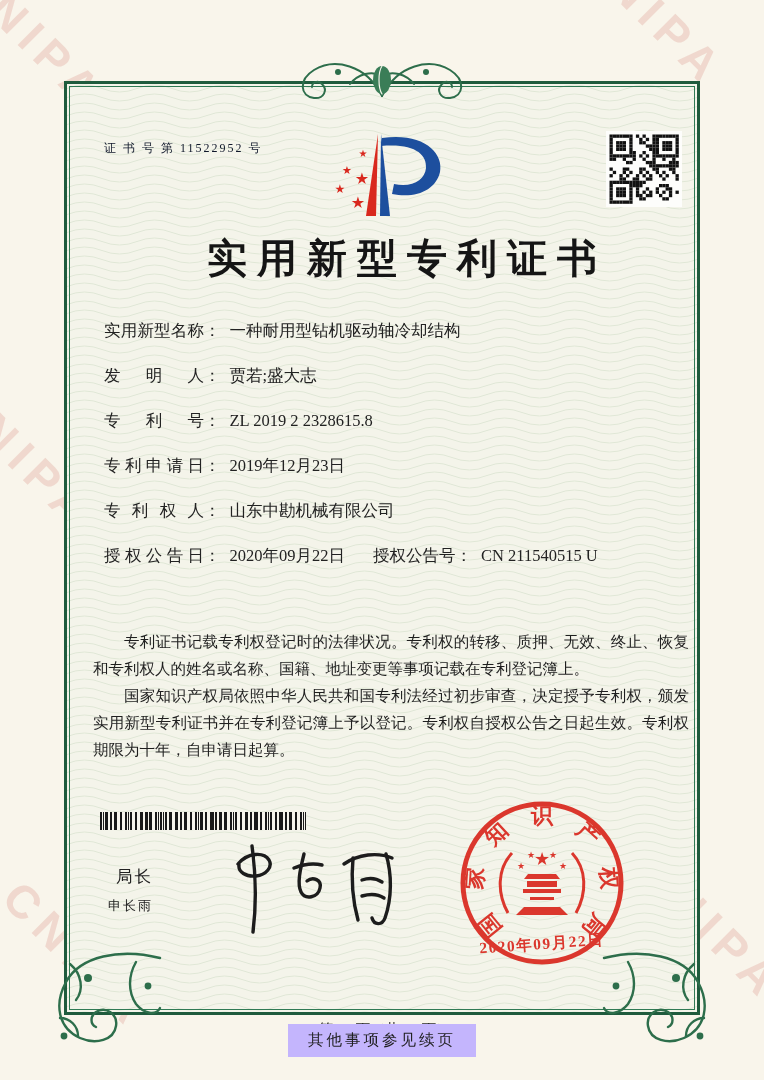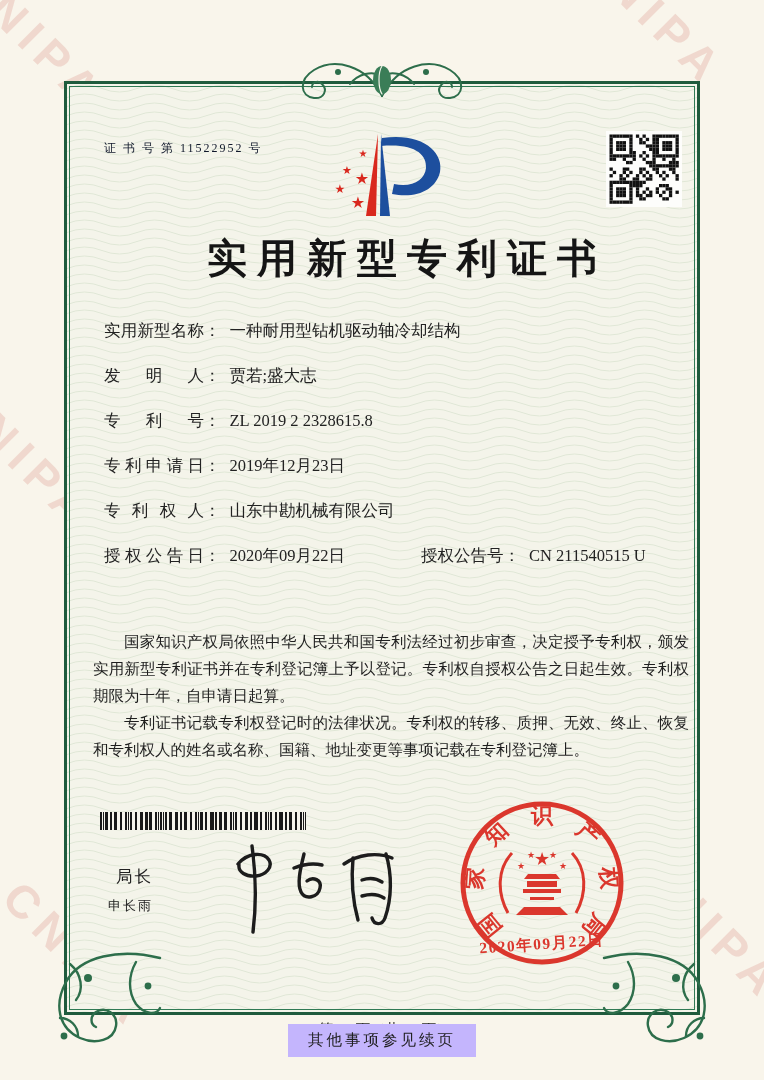--- a/index.html
+++ b/index.html
@@ -45,21 +45,21 @@
   .title{
     position:absolute;left:0;top:231px;width:764px;
     text-align:center;font-size:40px;font-weight:bold;
     letter-spacing:10px;color:#151515;padding-left:25px;
   }
   
   .fields{position:absolute;left:104px;top:320px;display:flex;flex-direction:column;gap:21px;font-size:16.5px;}
   .field-row{white-space:nowrap;height:24px;}
   .flabel{display:inline-block;width:100px;text-align:justify;text-align-last:justify;vertical-align:bottom;}
   .fcolon{margin-right:9px;}
-  .grant-group{margin-left:76px;}
+  .grant-group{margin-left:28px;}
   
   .legal{
     position:absolute;left:93px;top:629px;width:596px;
     font-size:15.5px;line-height:1.74;text-align:justify;color:#1f1f1f;
   }
   .legal p{margin:0;text-indent:2em;}
   
   .barcode{
     position:absolute;left:100px;top:812px;width:206px;height:18px;
     background-color:#f6f4ec;
@@ -387,22 +387,22 @@
     </div>
     <div class="field-row">
       <span class="flabel">专利权人</span><span class="fcolon">：</span><span class="fvalue">山东中勘机械有限公司</span>
     </div>
     <div class="field-row">
       <span class="flabel">授权公告日</span><span class="fcolon">：</span><span class="fvalue">2020年09月22日</span><span class="grant-group"><span>授权公告号</span><span class="fcolon">：</span><span>CN 211540515 U</span></span>
     </div>
   </div>
 
   <div class="legal">
+    <p>专利证书记载专利权登记时的法律状况。专利权的转移、质押、无效、终止、恢复和专利权人的姓名或名称、国籍、地址变更等事项记载在专利登记簿上。</p>
     <p>国家知识产权局依照中华人民共和国专利法经过初步审查，决定授予专利权，颁发实用新型专利证书并在专利登记簿上予以登记。专利权自授权公告之日起生效。专利权期限为十年，自申请日起算。</p>
-    <p>专利证书记载专利权登记时的法律状况。专利权的转移、质押、无效、终止、恢复和专利权人的姓名或名称、国籍、地址变更等事项记载在专利登记簿上。</p>
   </div>
 
   <div class="barcode"></div>
 
   <div class="signer-title">局长</div>
   <div class="signer-name">申长雨</div>
 
   <svg class="signature" viewBox="0 0 200 100">
     <g fill="none" stroke="#1c1c1c" stroke-width="3.4" stroke-linecap="round">
       <path d="M26,24 C36,12 52,12 57,20 C61,27 54,35 44,36 C34,37 26,32 27,25"></path>

